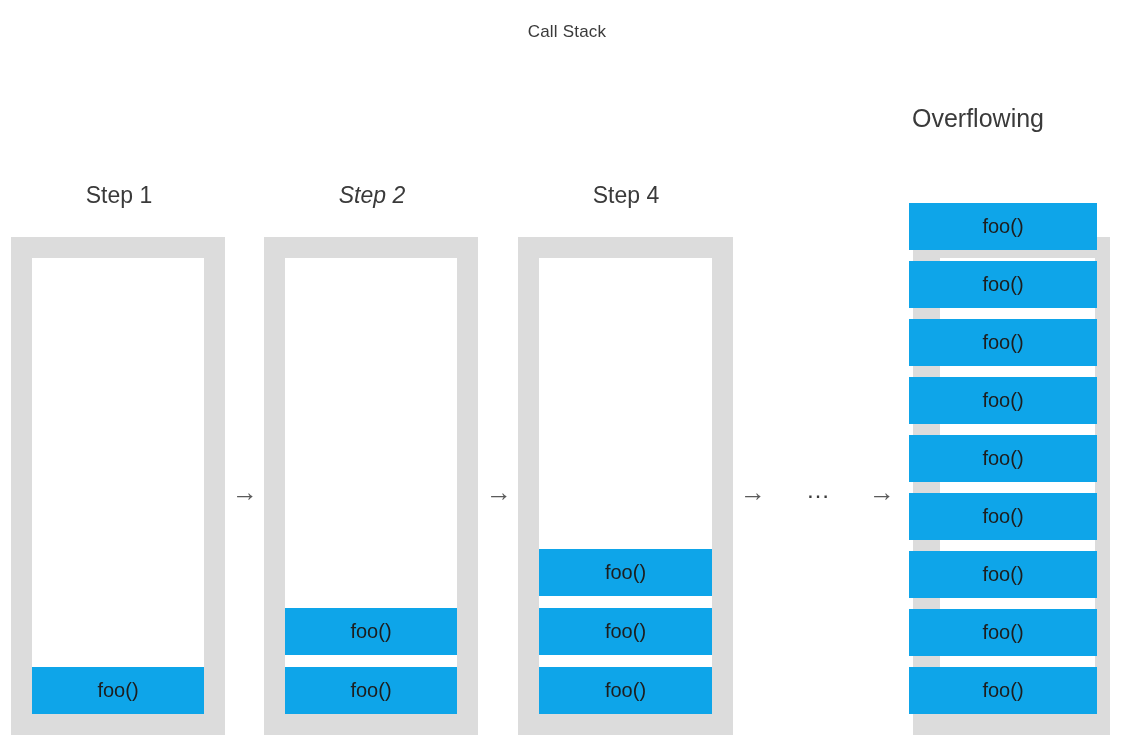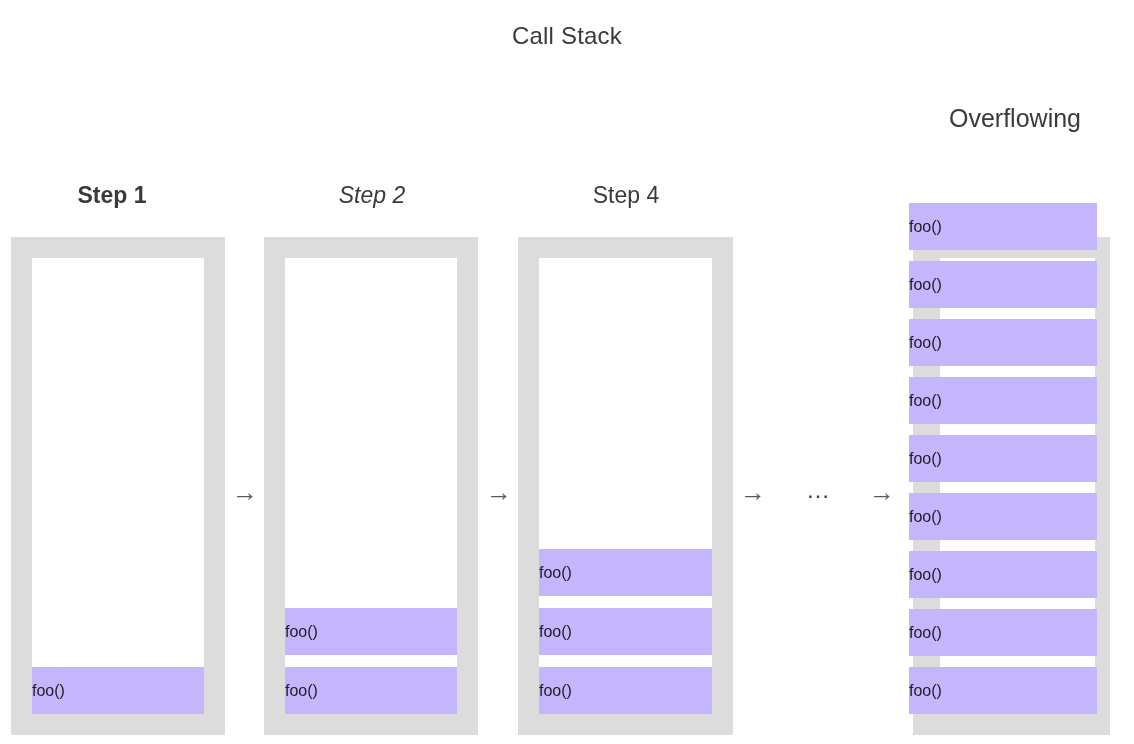--- a/index.html
+++ b/index.html
@@ -25,47 +25,47 @@
     height: 744px;
   }
 
   
   .title {
     position: absolute;
     left: 0;
     top: 22px;
     width: 1134px;
     text-align: center;
-    font-size: 24px;
+    font-size: 17px;
     color: #3a3a3a;
     letter-spacing: 0.2px;
     white-space: nowrap;
   }
 
   .overflow-label {
     position: absolute;
-    left: 900px;
+    left: 863px;
     top: 104px;
     width: 230px;
     text-align: center;
     font-size: 25px;
     color: #3a3a3a;
     white-space: nowrap;
   }
 
   .step-label {
     position: absolute;
     top: 182px;
     width: 220px;
     text-align: center;
     font-size: 23px;
     color: #3a3a3a;
     white-space: nowrap;
   }
-  .step-label.s1 { left: 2px; font-weight: bold;   }
+  .step-label.s1 { left: 9px;   }
   .step-label.s2 { left: 262px; font-style: italic; }
   .step-label.s3 { left: 516px; }
 
   
   .stack {
     position: absolute;
     box-sizing: border-box;
     background: #dcdcdc;
     padding: 21px;
   }
@@ -81,25 +81,25 @@
   }
 
   .stack.s1 { left: 11px;  top: 237px; width: 214px; height: 498px; }
   .stack.s2 { left: 264px; top: 237px; width: 214px; height: 498px; }
   .stack.s3 { left: 518px; top: 237px; width: 215px; height: 498px; }
   .stack.of { left: 913px; top: 237px; width: 197px; height: 498px; padding: 21px 15px 21px 27px; }
 
   
   .frame {
     box-sizing: border-box;
-    background: #c4b5fd;
+    background: #0ea5e9;
     height: 47px;
     line-height: 47px;
-    text-align: left;
-    font-size: 16px;
+    text-align: center;
+    font-size: 20px;
     color: #1d1d1d;
     margin-bottom: 12px;
     white-space: nowrap;
   }
   .frame:last-child { margin-bottom: 0; }
 
   
   .stack.of .stack-inner {
     justify-content: flex-end;
     overflow: visible;

